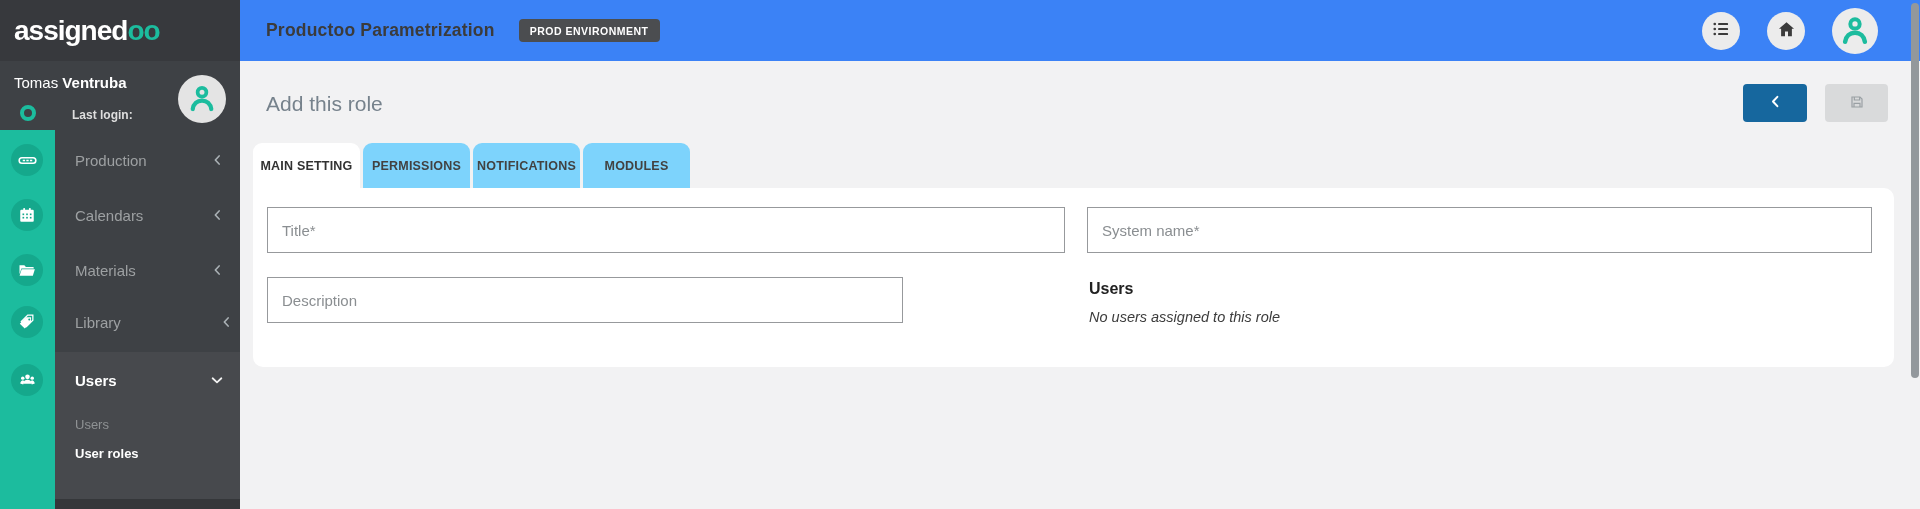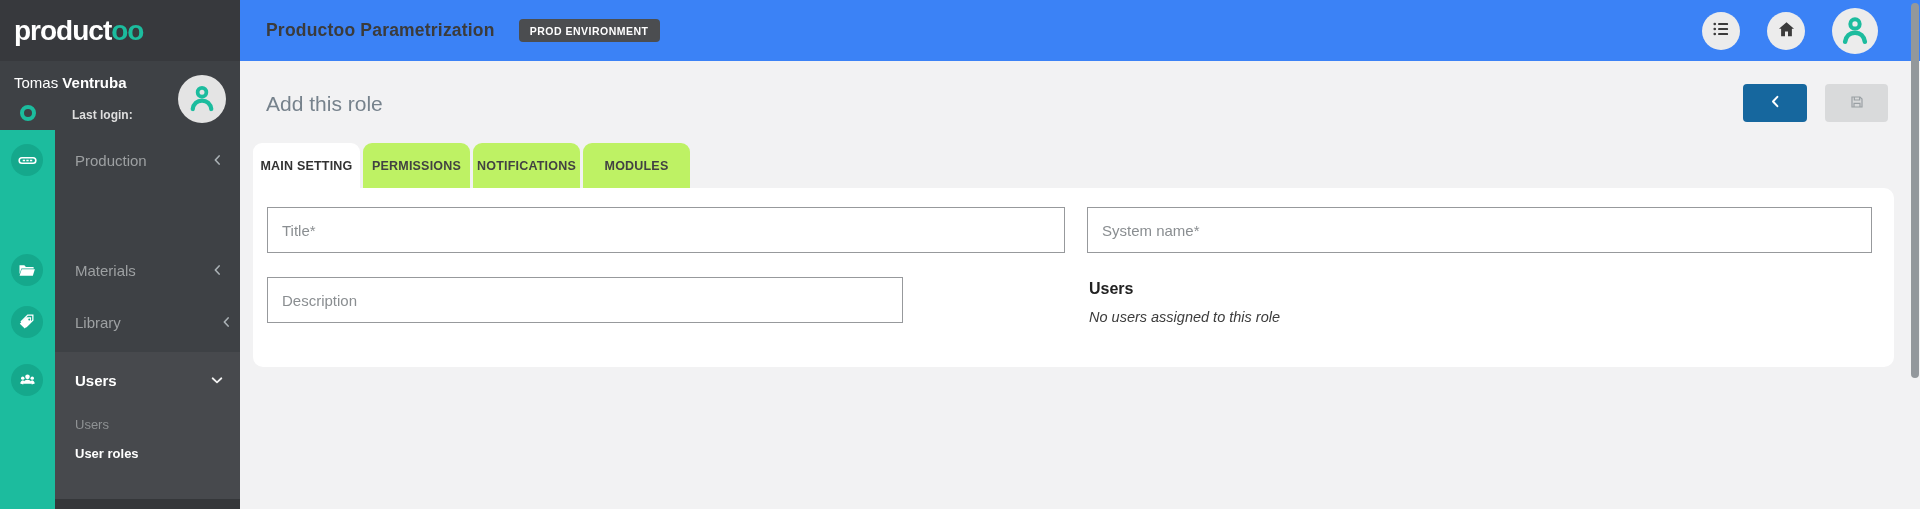--- a/index.html
+++ b/index.html
@@ -34,38 +34,38 @@
   .topbar{position:absolute;left:0;top:0;width:1680px;height:61px;background:#3b82f6;display:flex;align-items:center;padding-left:26px;box-sizing:border-box;}
   .topbar-title{font-size:17.5px;font-weight:800;color:#3b3b3b;letter-spacing:.2px;}
   .env-badge{margin-left:24px;background:#4b4d50;color:#fff;font-size:10.5px;font-weight:800;letter-spacing:.5px;padding:6px 11px 5px;border-radius:4px;}
   .topbar-actions{margin-left:auto;margin-right:42px;display:flex;align-items:center;gap:27px;}
   .circle-btn{width:38px;height:38px;border-radius:50%;background:#ececec;display:flex;align-items:center;justify-content:center;cursor:pointer;border:none;}
   .avatar-btn{width:46px;height:46px;border-radius:50%;background:#ececec;display:flex;align-items:center;justify-content:center;cursor:pointer;border:none;}
   .page-title{position:absolute;left:26px;top:92px;font-size:21px;color:#76828c;}
   .back-button{position:absolute;left:1503px;top:84px;width:64px;height:38px;background:#16679e;border:none;border-radius:4px;display:flex;align-items:center;justify-content:center;cursor:pointer;}
   .save-button{position:absolute;left:1585px;top:84px;width:63px;height:38px;background:#d9dadb;border:none;border-radius:4px;display:flex;align-items:center;justify-content:center;cursor:default;}
   .tabs{position:absolute;left:13px;top:143px;display:flex;gap:3px;height:45px;}
-  .tab{width:107px;display:flex;align-items:center;justify-content:center;font-size:12.5px;font-weight:700;color:#424242;background:#bef264;border-radius:9px 9px 0 0;cursor:pointer;letter-spacing:.2px;}
+  .tab{width:107px;display:flex;align-items:center;justify-content:center;font-size:12.5px;font-weight:700;color:#424242;background:#7dd3fc;border-radius:9px 9px 0 0;cursor:pointer;letter-spacing:.2px;}
   .tab.active{background:#ffffff;font-weight:800;color:#323232;}
   .card{position:absolute;left:13px;top:188px;width:1641px;height:179px;background:#ffffff;border-radius:0 10px 10px 10px;}
   .field{position:absolute;height:46px;border:1px solid #97999c;border-radius:0;background:#fff;box-sizing:border-box;font-family:"Liberation Sans",sans-serif;font-size:15px;color:#333;padding:0 14px;outline:none;}
   .field::placeholder{color:#8a8e91;opacity:1;}
   .f-title{left:14px;top:19px;width:798px;}
   .f-system{left:834px;top:19px;width:785px;}
   .f-desc{left:14px;top:89px;width:636px;}
   .users-heading{position:absolute;left:836px;top:92px;font-size:16px;font-weight:800;color:#222;}
   .users-empty{position:absolute;left:836px;top:121px;font-size:14.5px;font-style:italic;color:#3c3c3c;}
   .scroll-thumb{position:absolute;left:1911px;top:3px;width:8px;height:375px;background:#93989c;border-radius:4px;z-index:9;cursor:pointer;}
 </style>
 </head>
 <body>
 
 <aside class="sidebar">
   <div class="logo-block">
-    <div class="logo"><span>product</span><span class="accent">oo</span></div>
+    <div class="logo"><span>assigned</span><span class="accent">oo</span></div>
   </div>
 
   <div class="user-block">
     <div class="user-name"><span>Tomas</span>&nbsp;<b>Ventruba</b></div>
     <div class="status-ring"></div>
     <div class="last-login">Last login:</div>
     <div class="avatar-side">
       <span>
         <svg width="30" height="30" viewBox="0 0 24 24" fill="none" stroke="#1cbc9e">
             <circle cx="12" cy="8.2" r="3.5" stroke-width="3"></circle>
@@ -89,20 +89,43 @@
         </svg>
     </span>
     <span class="mi-label">Production</span>
     <span class="mi-chevron">
       <svg width="13" height="13" viewBox="0 0 24 24" fill="none" stroke="#a9b0b4" stroke-width="3" stroke-linecap="round" stroke-linejoin="round">
           <polyline points="15,4.5 8,12 15,19.5"></polyline>
         </svg>
     </span>
   </div>
 
+  <div class="menu-item" style="top:188px;">
+    <span class="mi-circle">
+      <svg width="18" height="18" viewBox="0 0 24 24">
+          <rect x="3" y="5" width="18" height="16" rx="1.5" fill="#fff"></rect>
+          <rect x="7" y="2.5" width="2.4" height="4.5" rx="1" fill="#fff"></rect>
+          <rect x="14.6" y="2.5" width="2.4" height="4.5" rx="1" fill="#fff"></rect>
+          <g fill="#15a88c">
+            <rect x="6" y="10" width="2.2" height="2.2"></rect>
+            <rect x="10.9" y="10" width="2.2" height="2.2"></rect>
+            <rect x="15.8" y="10" width="2.2" height="2.2"></rect>
+            <rect x="6" y="14.5" width="2.2" height="2.2"></rect>
+            <rect x="10.9" y="14.5" width="2.2" height="2.2"></rect>
+            <rect x="15.8" y="14.5" width="2.2" height="2.2"></rect>
+          </g>
+        </svg>
+    </span>
+    <span class="mi-label">Calendars</span>
+    <span class="mi-chevron">
+      <svg width="13" height="13" viewBox="0 0 24 24" fill="none" stroke="#a9b0b4" stroke-width="3" stroke-linecap="round" stroke-linejoin="round">
+          <polyline points="15,4.5 8,12 15,19.5"></polyline>
+        </svg>
+    </span>
+  </div>
 
   <div class="menu-item" style="top:243px;">
     <span class="mi-circle">
       <svg width="18" height="18" viewBox="0 0 24 24" fill="#fff">
           <path d="M2 5.5h6.5l2 2.5H20a1 1 0 0 1 1 1v1H4.5L2 17.5z"></path>
           <path d="M4.9 11h17.6l-2.7 8.5H2.1z"></path>
         </svg>
     </span>
     <span class="mi-label">Materials</span>
     <span class="mi-chevron">

